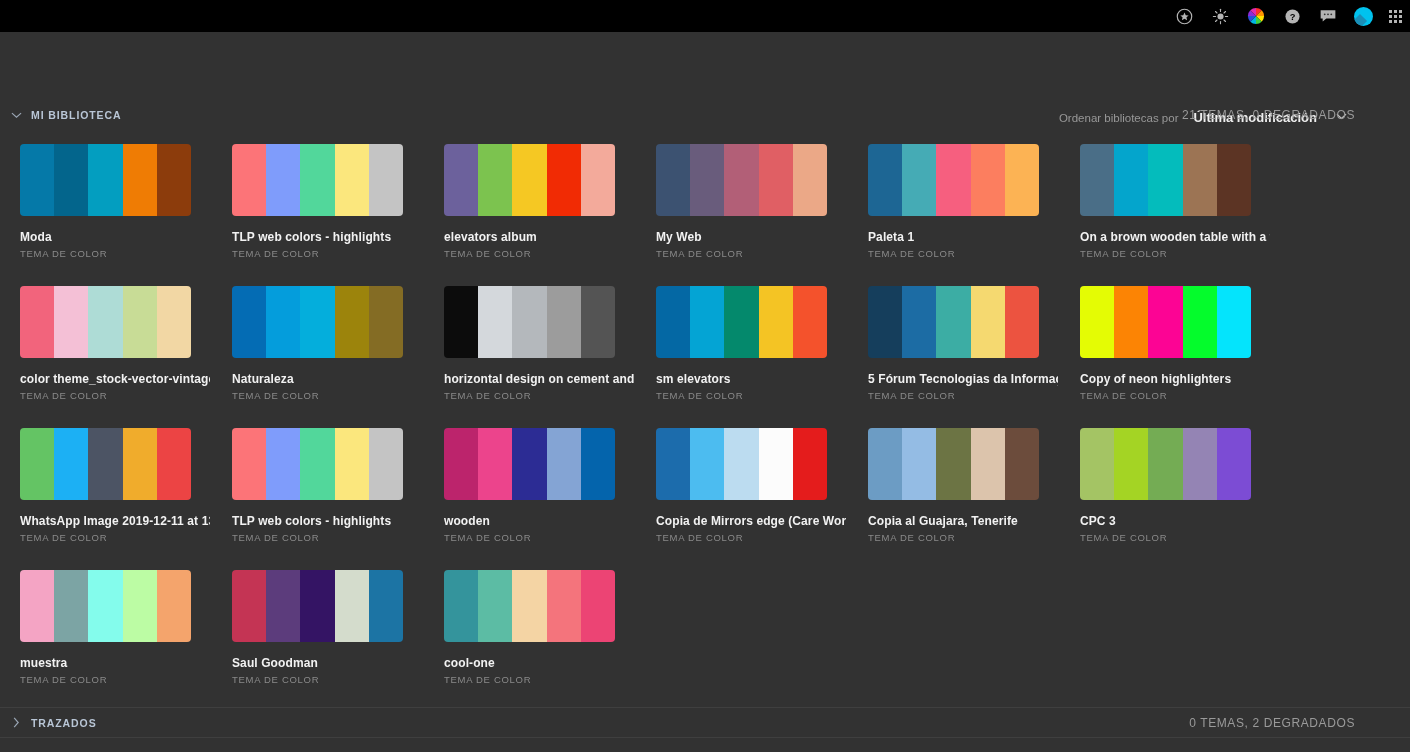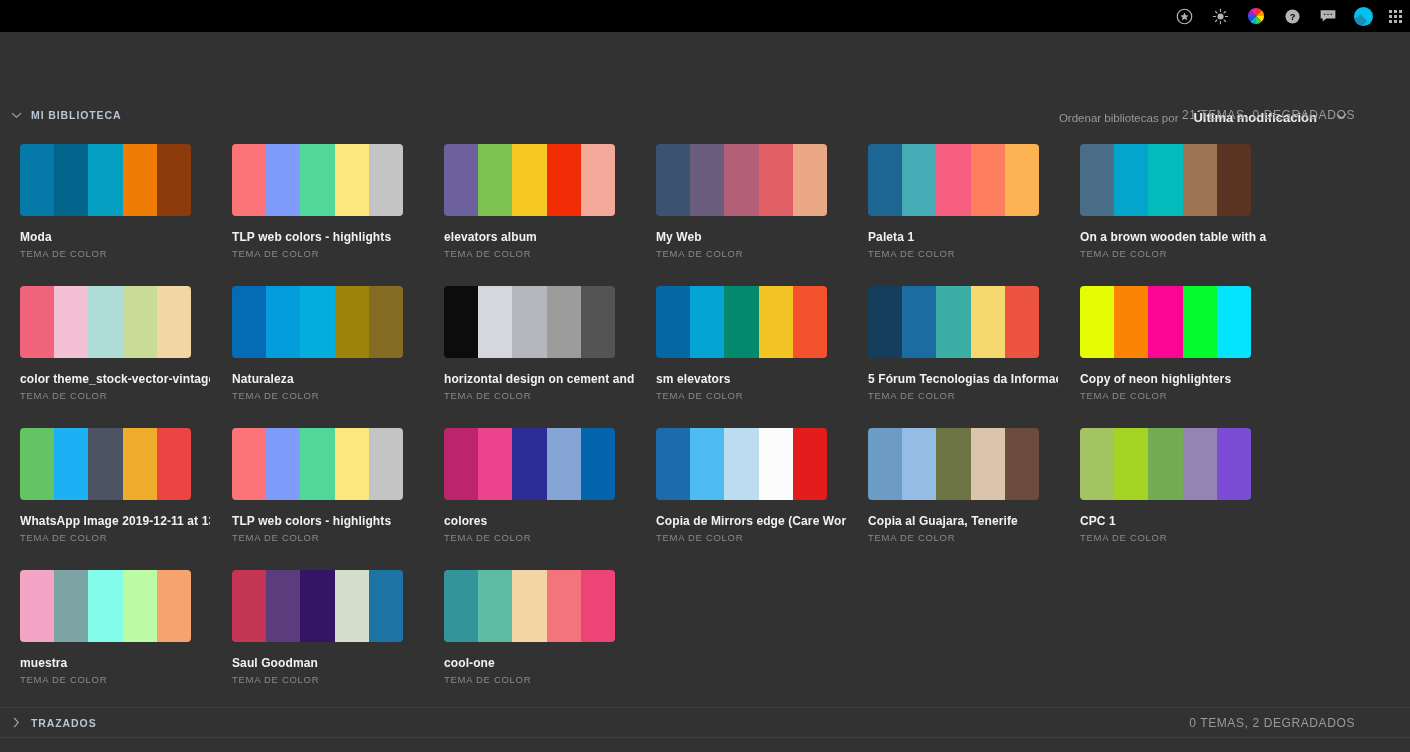--- a/index.html
+++ b/index.html
@@ -464,21 +464,21 @@
         <div class="card-sub">TEMA DE COLOR</div>
       </div>
       <div class="card">
         <div class="swatches">
           <div class="sw" style="background: rgb(188, 36, 108);"></div>
           <div class="sw" style="background: rgb(236, 68, 140);"></div>
           <div class="sw" style="background: rgb(44, 44, 148);"></div>
           <div class="sw" style="background: rgb(132, 164, 212);"></div>
           <div class="sw" style="background: rgb(4, 100, 172);"></div>
         </div>
-        <div class="card-title">colores</div>
+        <div class="card-title">wooden</div>
         <div class="card-sub">TEMA DE COLOR</div>
       </div>
       <div class="card">
         <div class="swatches">
           <div class="sw" style="background: rgb(28, 108, 172);"></div>
           <div class="sw" style="background: rgb(76, 188, 240);"></div>
           <div class="sw" style="background: rgb(188, 220, 240);"></div>
           <div class="sw" style="background: rgb(252, 252, 252);"></div>
           <div class="sw" style="background: rgb(228, 28, 28);"></div>
         </div>
@@ -497,21 +497,21 @@
         <div class="card-sub">TEMA DE COLOR</div>
       </div>
       <div class="card">
         <div class="swatches">
           <div class="sw" style="background: rgb(164, 196, 100);"></div>
           <div class="sw" style="background: rgb(164, 212, 36);"></div>
           <div class="sw" style="background: rgb(116, 172, 84);"></div>
           <div class="sw" style="background: rgb(148, 132, 180);"></div>
           <div class="sw" style="background: rgb(124, 76, 212);"></div>
         </div>
-        <div class="card-title">CPC 1</div>
+        <div class="card-title">CPC 3</div>
         <div class="card-sub">TEMA DE COLOR</div>
       </div>
       <div class="card">
         <div class="swatches">
           <div class="sw" style="background: rgb(244, 164, 196);"></div>
           <div class="sw" style="background: rgb(124, 164, 164);"></div>
           <div class="sw" style="background: rgb(132, 252, 236);"></div>
           <div class="sw" style="background: rgb(188, 252, 164);"></div>
           <div class="sw" style="background: rgb(244, 164, 108);"></div>
         </div>

